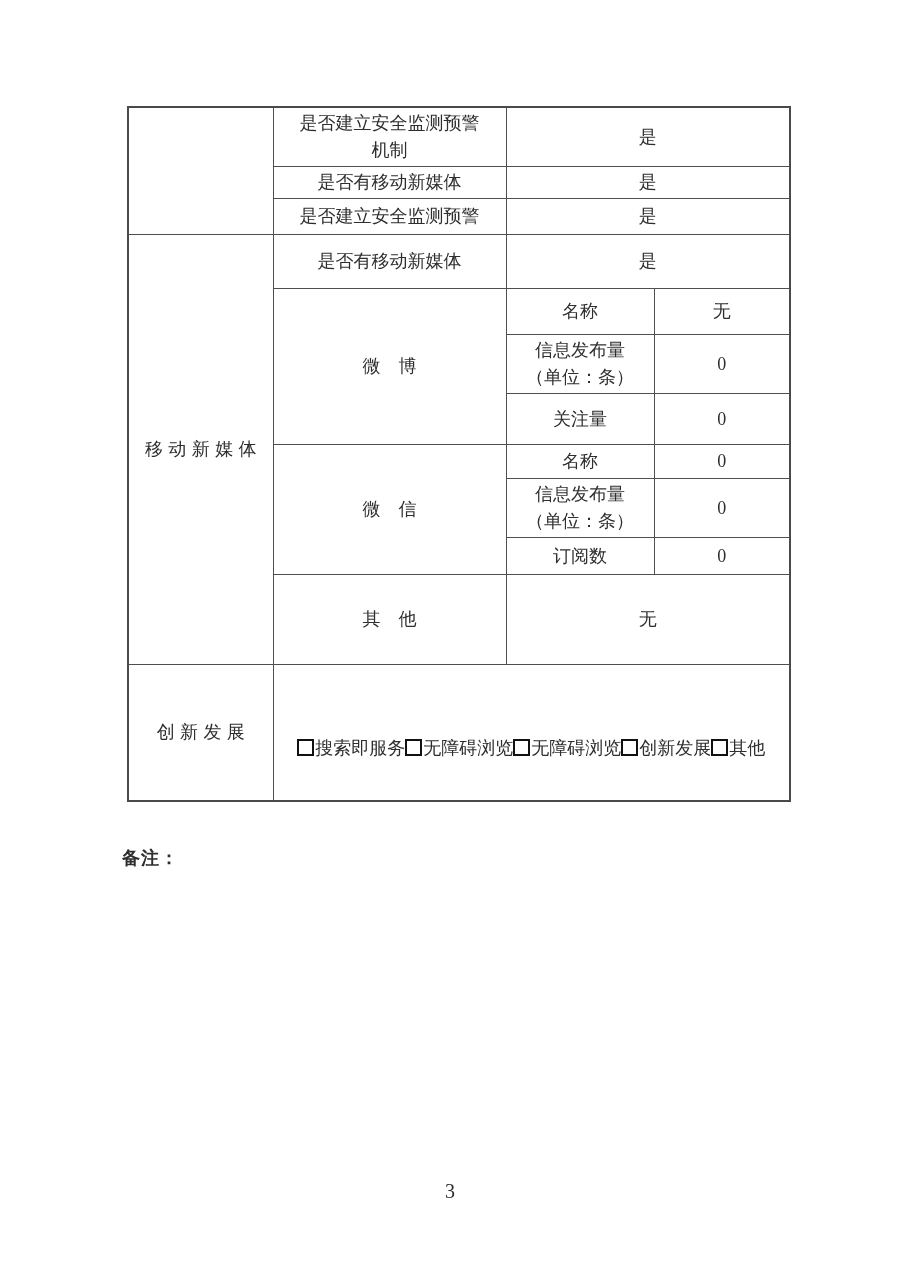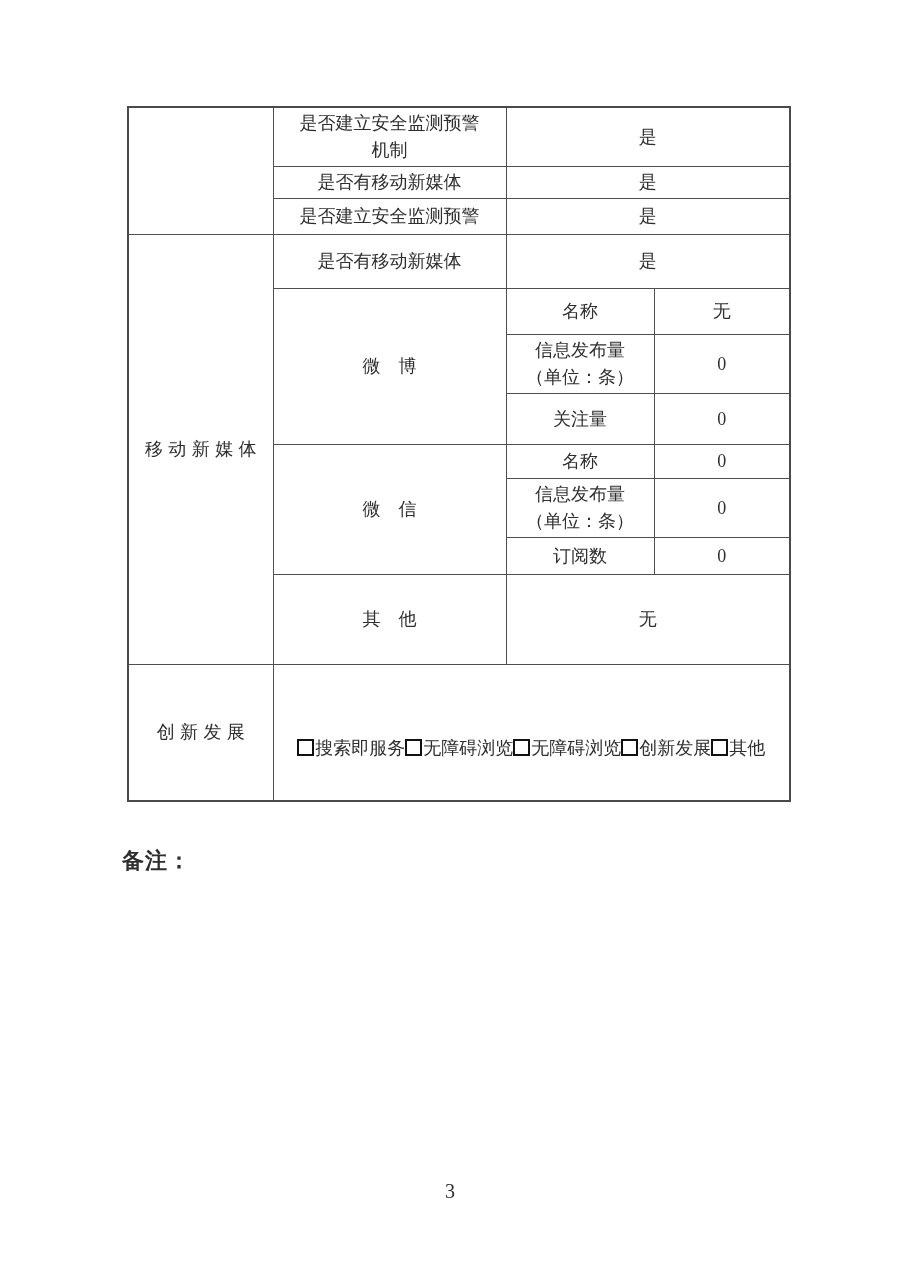--- a/index.html
+++ b/index.html
@@ -55,21 +55,21 @@
     height: 13px;
     border: 2px solid #111111;
     background: #ffffff;
     vertical-align: -2px;
     margin-right: 1px;
   }
   .note {
     position: absolute;
     left: 122px;
     top: 846px;
-    font-size: 22px;
+    font-size: 18px;
     font-weight: bold;
     letter-spacing: 1px;
   }
   .page-number {
     position: absolute;
     left: 0;
     top: 1180px;
     width: 100%;
     text-align: center;
     font-size: 20px;

